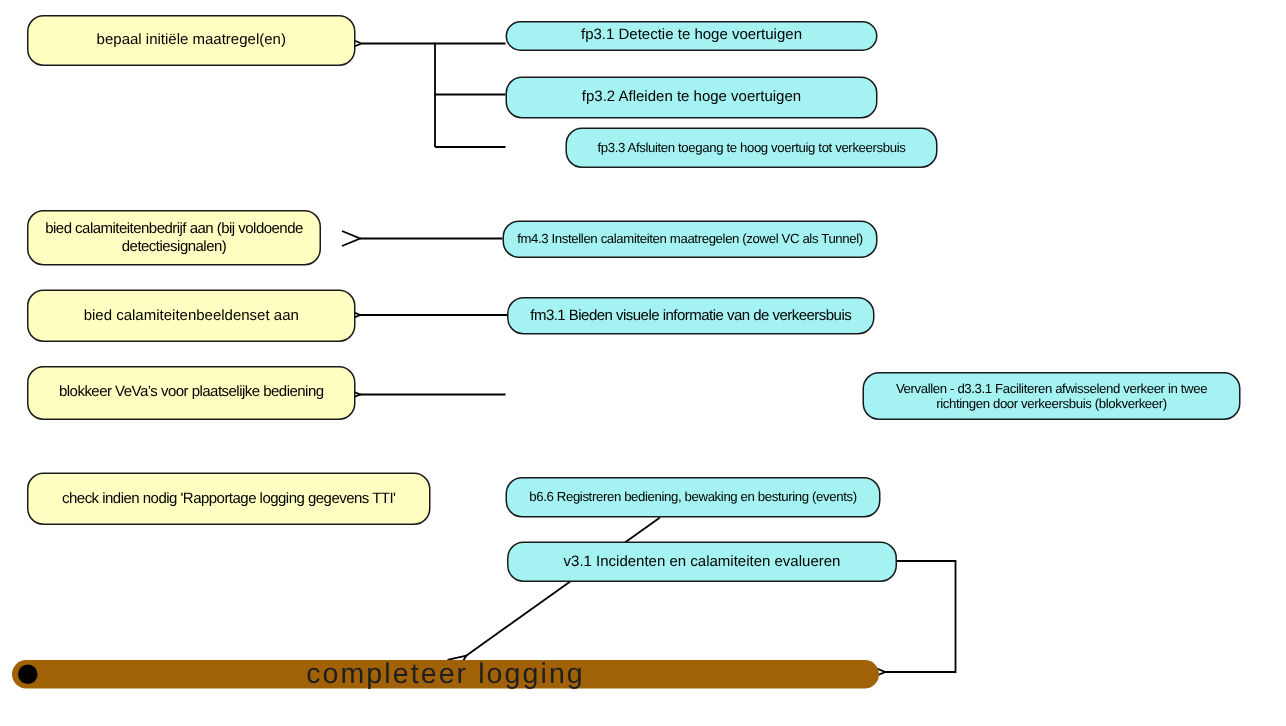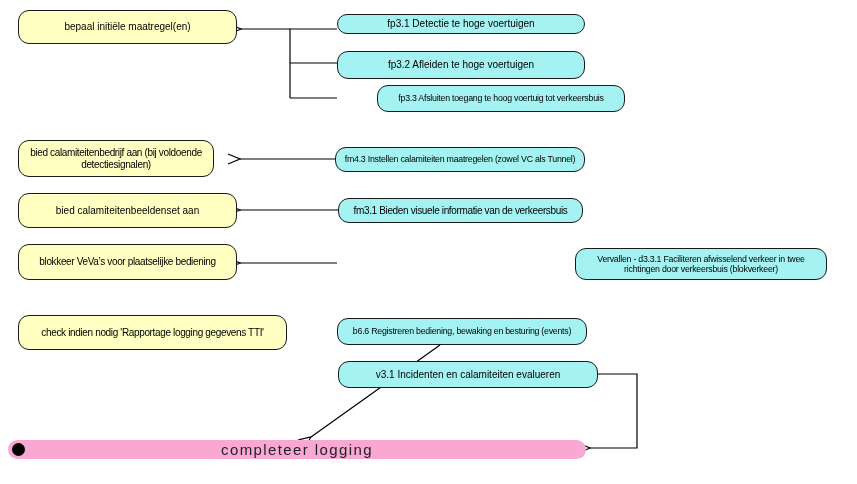--- a/index.html
+++ b/index.html
@@ -14,23 +14,23 @@
     text-align:center;white-space:pre-line;
     border:1.3px solid #1a1a1a;border-radius:11px;
     font-size:10px;line-height:1.18;color:#000;padding:0 4px;
   }
   .action{background:#ffffc2;}
   .function{background:#a4f2f2;}
   .snug{letter-spacing:-0.35px;}
   .tight{font-size:8.8px;letter-spacing:-0.25px;padding:0 1px;}
   .final-bar{
     position:absolute;left:8px;top:440px;width:578px;height:19px;
-    background:#f9a8d4;border-radius:10px;
+    background:#a16207;border-radius:10px;
     display:flex;align-items:center;justify-content:center;
-    font-size:15px;letter-spacing:1.4px;color:#1f1f1f;
+    font-size:19px;letter-spacing:1.4px;color:#1f1f1f;
   }
   .start-dot{
     position:absolute;left:12px;top:443px;width:13px;height:13px;
     background:#000;border-radius:50%;
   }
 </style>
 </head>
 <body>
 
 <div class="canvas">

